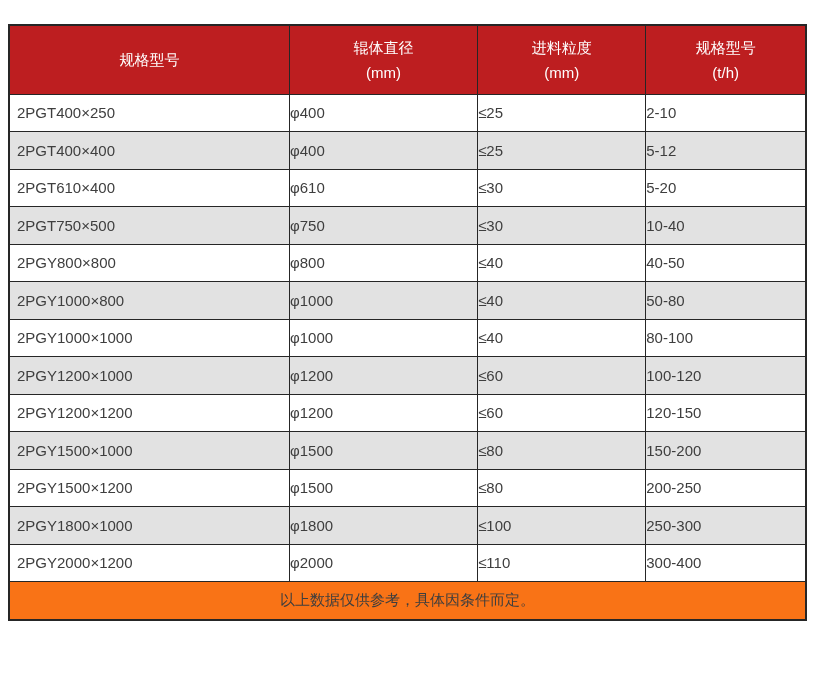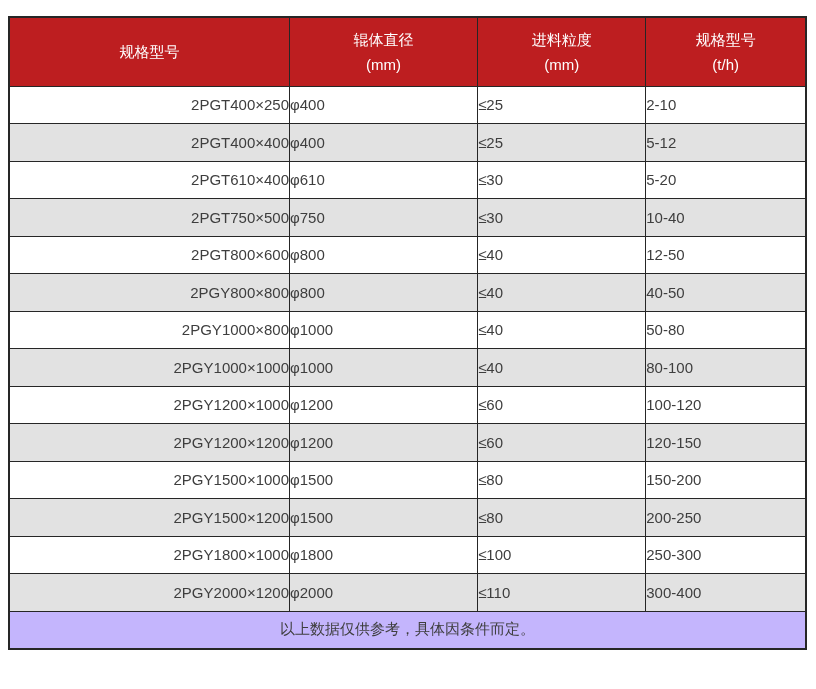--- a/index.html
+++ b/index.html
@@ -10,21 +10,21 @@
     font-family: "Liberation Sans", "DejaVu Sans", sans-serif;
   }
   body {
     width: 816px;
     height: 689px;
     position: relative;
   }
   .table-wrap {
     position: absolute;
     left: 8px;
-    top: 16px;
+    top: 24px;
     width: 799px;
   }
   table.spec-table {
     width: 100%;
     border-collapse: collapse;
     table-layout: fixed;
     border: 2px solid #262626;
   }
   .spec-table th,
   .spec-table td {
@@ -47,33 +47,33 @@
   }
   
   .spec-table tbody td {
     height: 37.5px;
     font-size: 15px;
     color: #3e3e3e;
     padding: 0;
     background: #ffffff;
   }
   .spec-table tbody td:first-child {
-    text-align: right;
-    padding-left: 20px;
+    text-align: left;
+    padding-left: 7px;
   }
   .spec-table tbody tr:nth-child(even) td {
     background: #e2e2e2;
   }
   
   .spec-table tfoot td {
     height: 38px;
     font-size: 15px;
     color: #3e3e3e;
     text-align: center;
-    background: #c4b5fd;
+    background: #f97316;
     padding: 6px;
   }
 </style>
 </head>
 <body>
 
 <div class="table-wrap">
   <table class="spec-table">
     <colgroup>
       <col style="width:35.2%">
@@ -117,26 +117,20 @@
           <td>2PGT610×400</td>
           <td>φ610</td>
           <td>≤30</td>
           <td>5-20</td>
         </tr>
         <tr>
           <td>2PGT750×500</td>
           <td>φ750</td>
           <td>≤30</td>
           <td>10-40</td>
-        </tr>
-        <tr>
-          <td>2PGT800×600</td>
-          <td>φ800</td>
-          <td>≤40</td>
-          <td>12-50</td>
         </tr>
         <tr>
           <td>2PGY800×800</td>
           <td>φ800</td>
           <td>≤40</td>
           <td>40-50</td>
         </tr>
         <tr>
           <td>2PGY1000×800</td>
           <td>φ1000</td>

